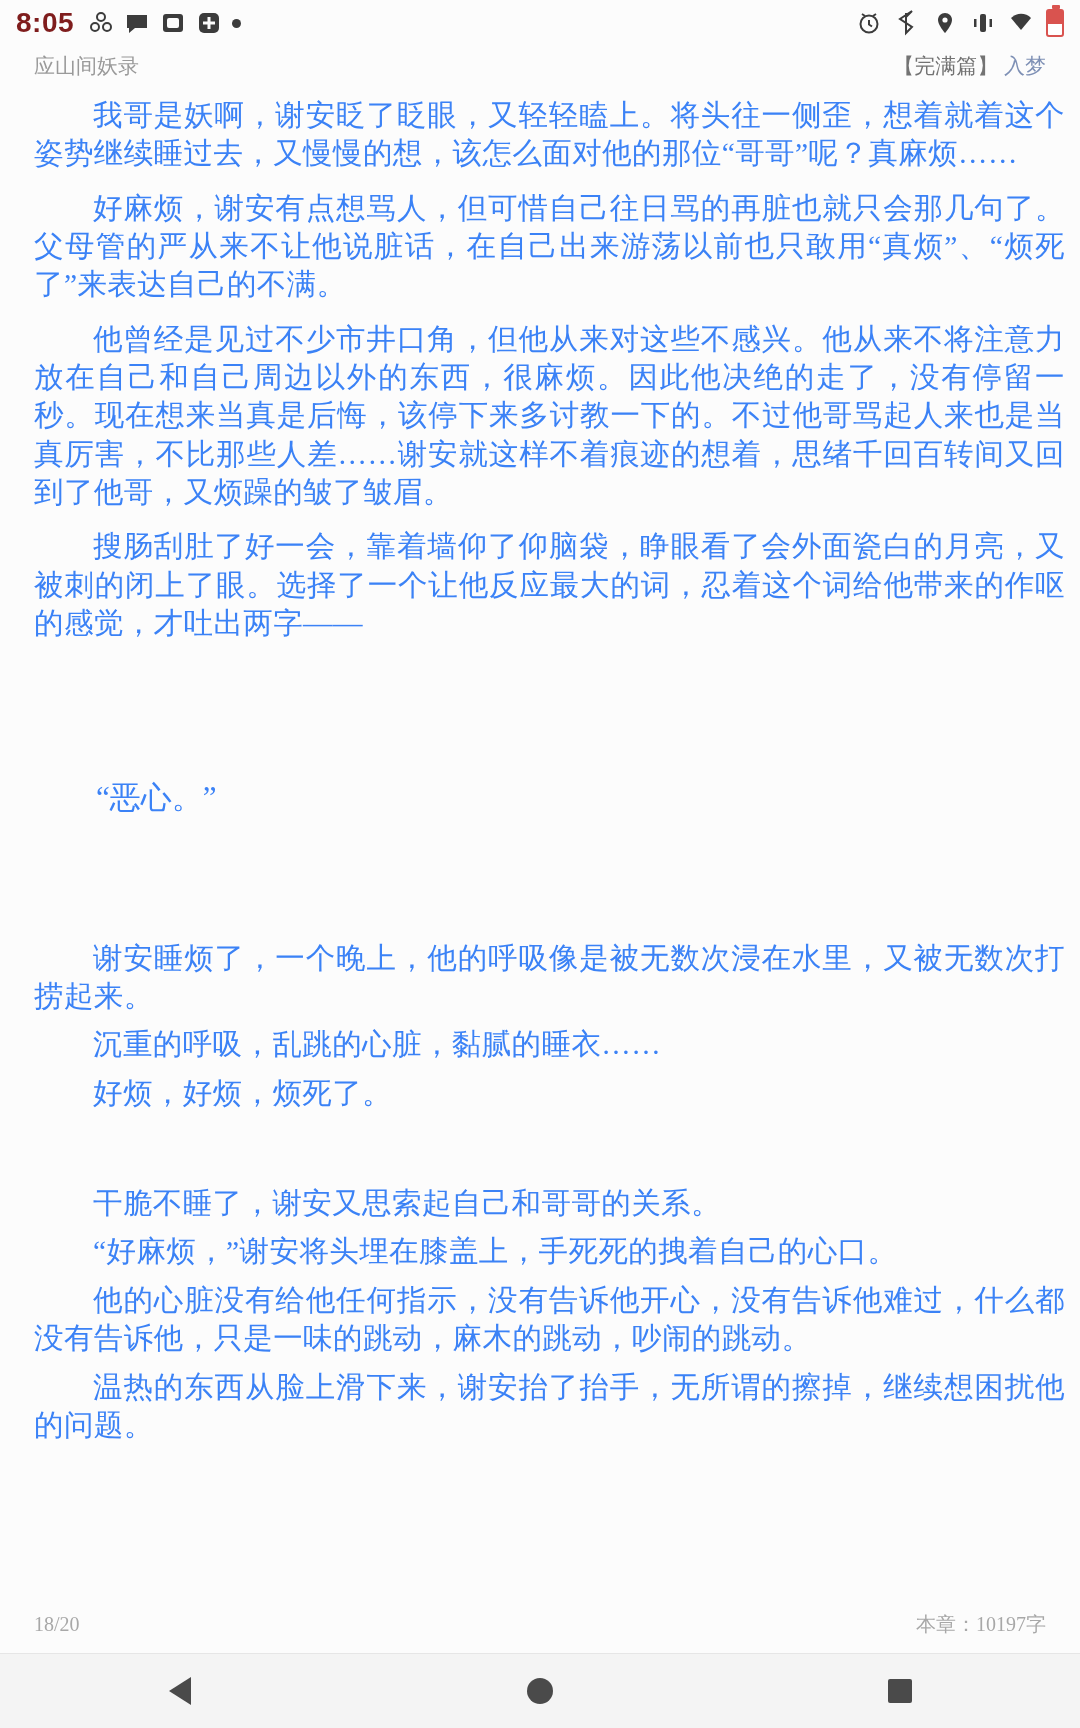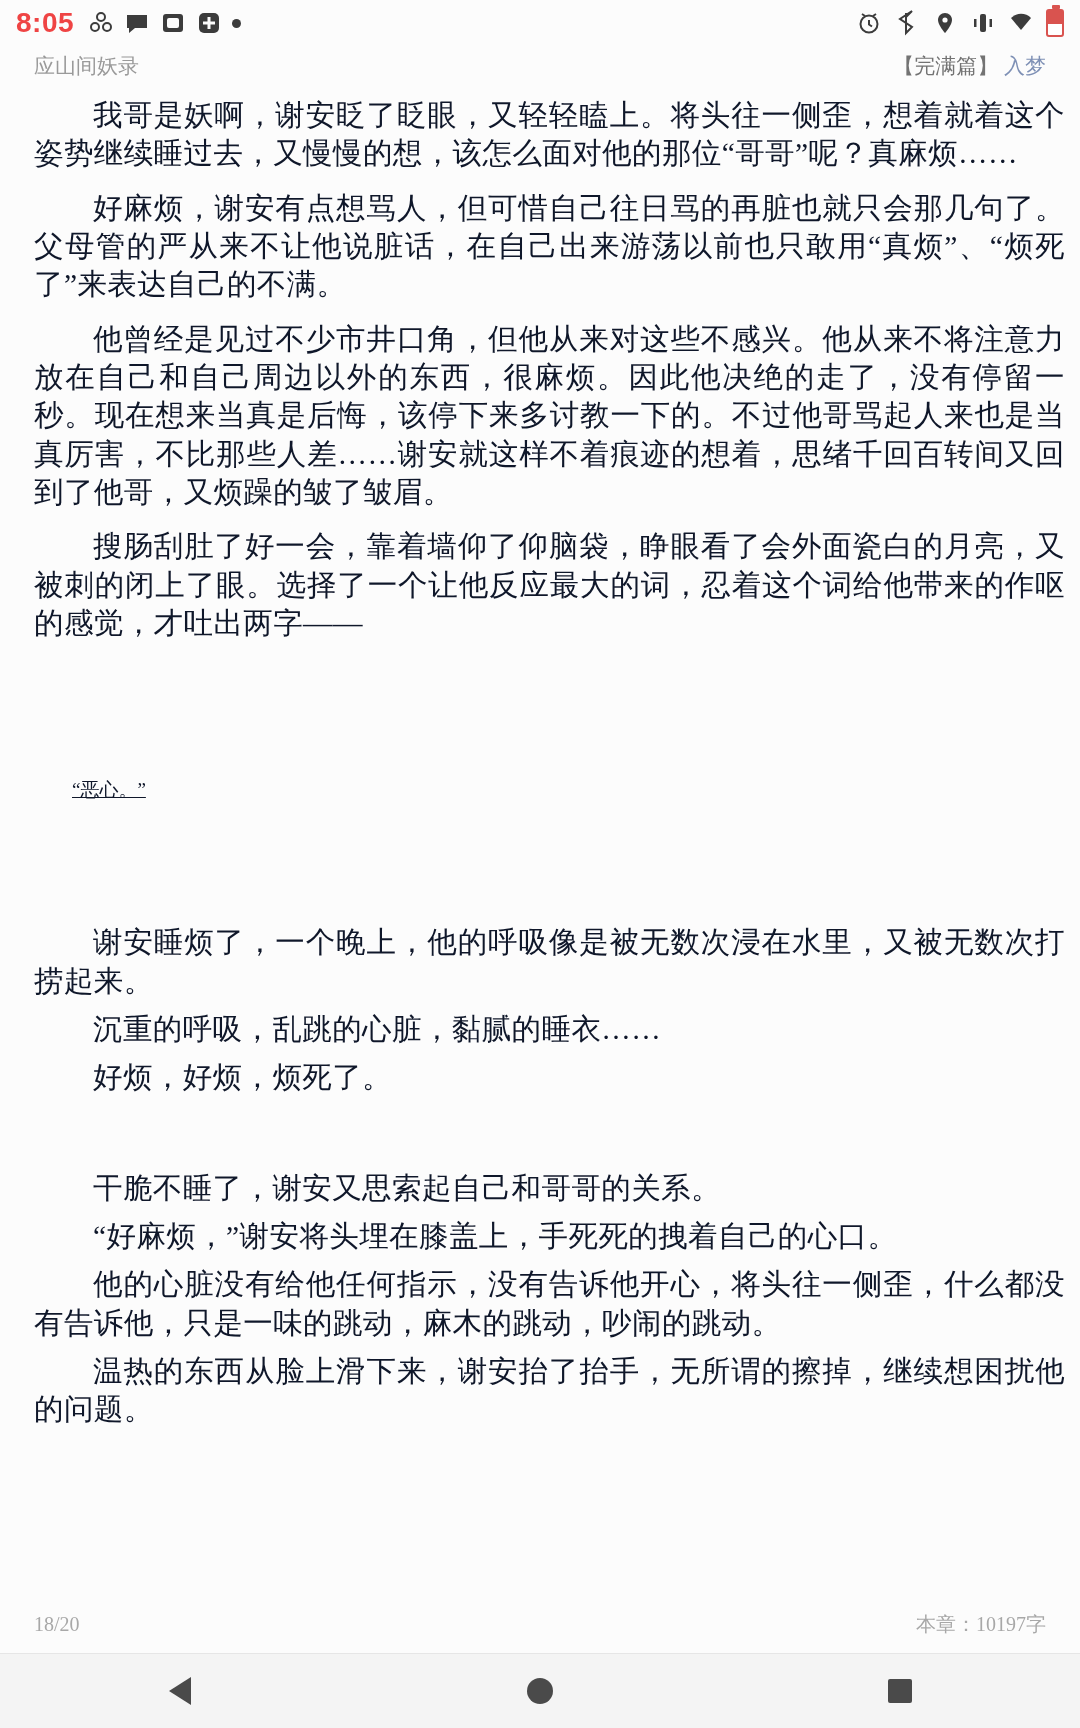--- a/index.html
+++ b/index.html
@@ -20,21 +20,21 @@
   }
 
   
   .statusbar {
     height: 46px;
     flex: 0 0 46px;
     display: flex;
     align-items: center;
     padding: 0 16px;
     background: #fcfcfc;
-    color: #ef4444;
+    color: #7f1d1d;
   }
   .status-clock {
     font-size: 28px;
     font-weight: bold;
     letter-spacing: 0.5px;
     margin-right: 14px;
   }
   .status-left-icons { display: flex; align-items: center; gap: 10px; }
   .status-right { margin-left: auto; display: flex; align-items: center; gap: 12px; }
   .mini-ic { width: 26px; height: 26px; display: inline-block; position: relative; }
@@ -64,36 +64,36 @@
   }
   .reader-header .chapter-right { margin-left: auto; }
   .chapter-tag { color: #737373; }
   .chapter-name { color: #7e90b5; }
 
   
   .reader-body {
     flex: 1 1 auto;
     padding: 10px 15px 0 34px;
     font-family: "Liberation Serif", serif;
-    color: #0f172a;
+    color: #3b82f6;
     overflow: hidden;
   }
   .para {
     font-size: 29.5px;
     line-height: 1.30;
     text-align: justify;
     text-justify: inter-ideograph;
     letter-spacing: 0.4px;
     margin-bottom: 16px;
   }
   .para.indent { text-indent: 2em; }
   .para.tight { margin-bottom: 10px; }
   .gap-xl { height: 120px; }
   .gap-md { height: 62px; }
-  .quote-line { font-size: 19px; line-height: 1.3; text-indent: 2em; text-decoration: underline; }
+  .quote-line { font-size: 31px; line-height: 1.3; text-indent: 2em; }
 
   
   .reader-footer {
     flex: 0 0 58px;
     display: flex;
     align-items: center;
     padding: 0 34px;
     font-size: 20px;
     color: #a8a8a8;
     font-family: Liberation Serif, serif;
@@ -211,21 +211,21 @@
     <p class="para indent">搜肠刮肚了好一会，靠着墙仰了仰脑袋，睁眼看了会外面瓷白的月亮，又被刺的闭上了眼。选择了一个让他反应最大的词，忍着这个词给他带来的作呕的感觉，才吐出两字——</p>
     <div class="gap-xl"></div>
     <p class="quote-line">“恶心。”</p>
     <div class="gap-xl"></div>
     <p class="para indent tight">谢安睡烦了，一个晚上，他的呼吸像是被无数次浸在水里，又被无数次打捞起来。</p>
     <p class="para indent tight">沉重的呼吸，乱跳的心脏，黏腻的睡衣……</p>
     <p class="para indent tight">好烦，好烦，烦死了。</p>
     <div class="gap-md"></div>
     <p class="para indent tight">干脆不睡了，谢安又思索起自己和哥哥的关系。</p>
     <p class="para indent tight">“好麻烦，”谢安将头埋在膝盖上，手死死的拽着自己的心口。</p>
-    <p class="para indent tight">他的心脏没有给他任何指示，没有告诉他开心，将头往一侧歪，什么都没有告诉他，只是一味的跳动，麻木的跳动，吵闹的跳动。</p>
+    <p class="para indent tight">他的心脏没有给他任何指示，没有告诉他开心，没有告诉他难过，什么都没有告诉他，只是一味的跳动，麻木的跳动，吵闹的跳动。</p>
     <p class="para indent tight">温热的东西从脸上滑下来，谢安抬了抬手，无所谓的擦掉，继续想困扰他的问题。</p>
   </div>
 
   <div class="reader-footer">
     <div>18/20</div>
     <div class="right">本章：10197字</div>
   </div>
 
   <div class="navbar">
     <div class="nav-btn">

